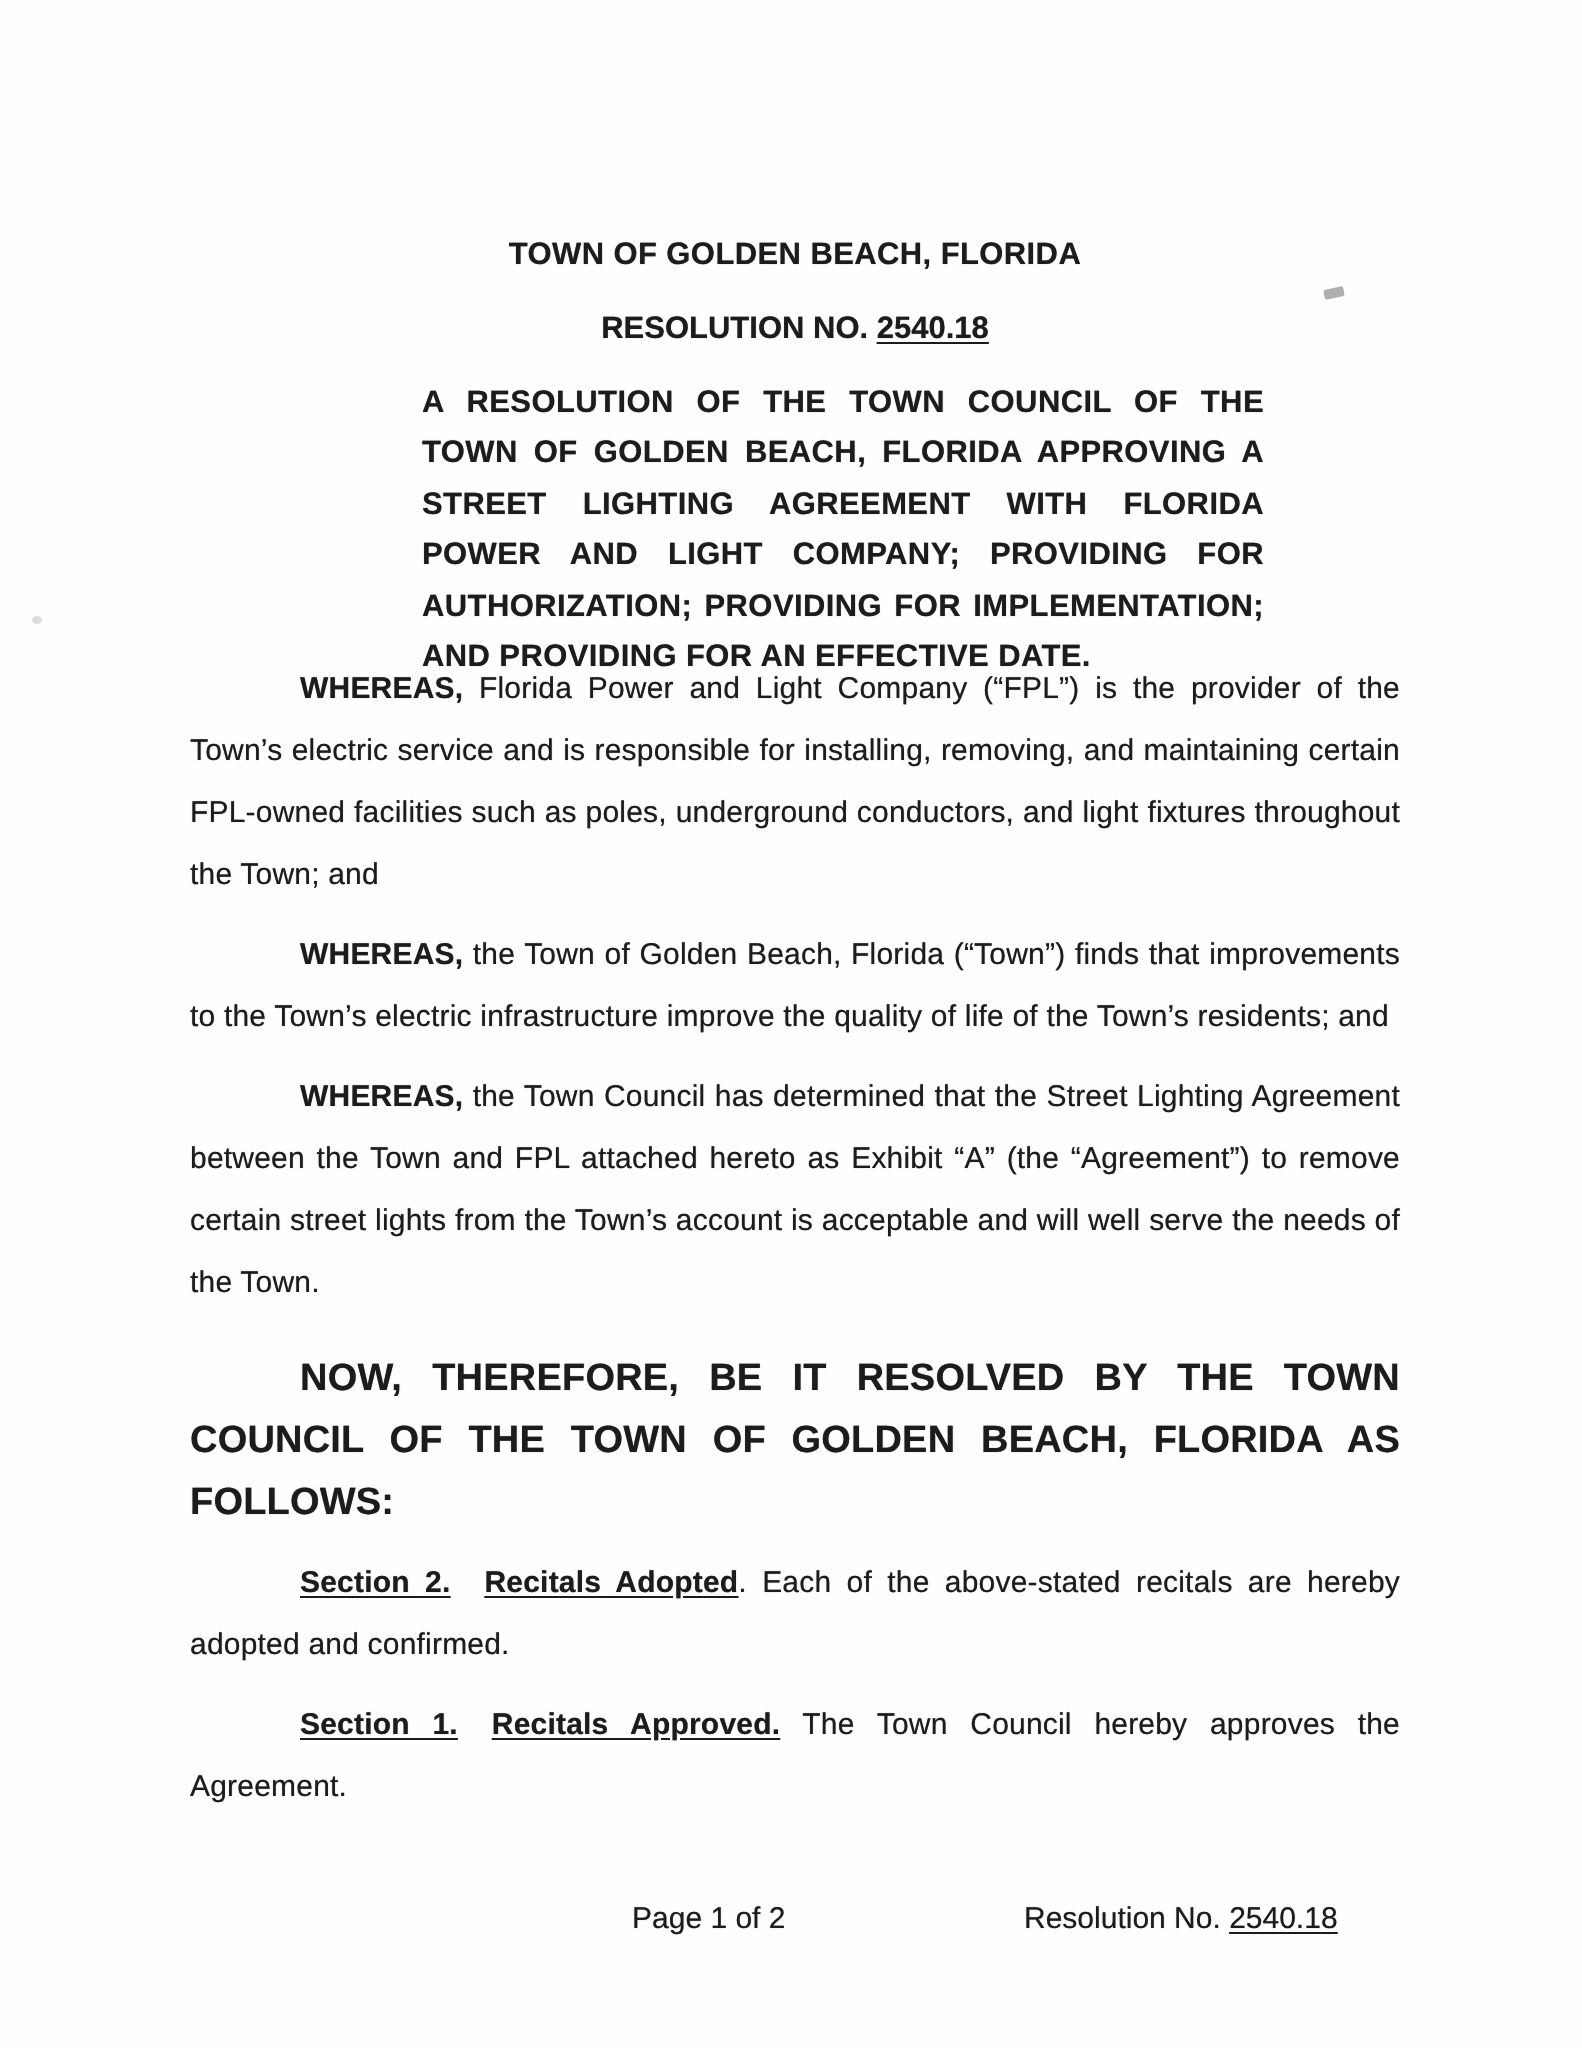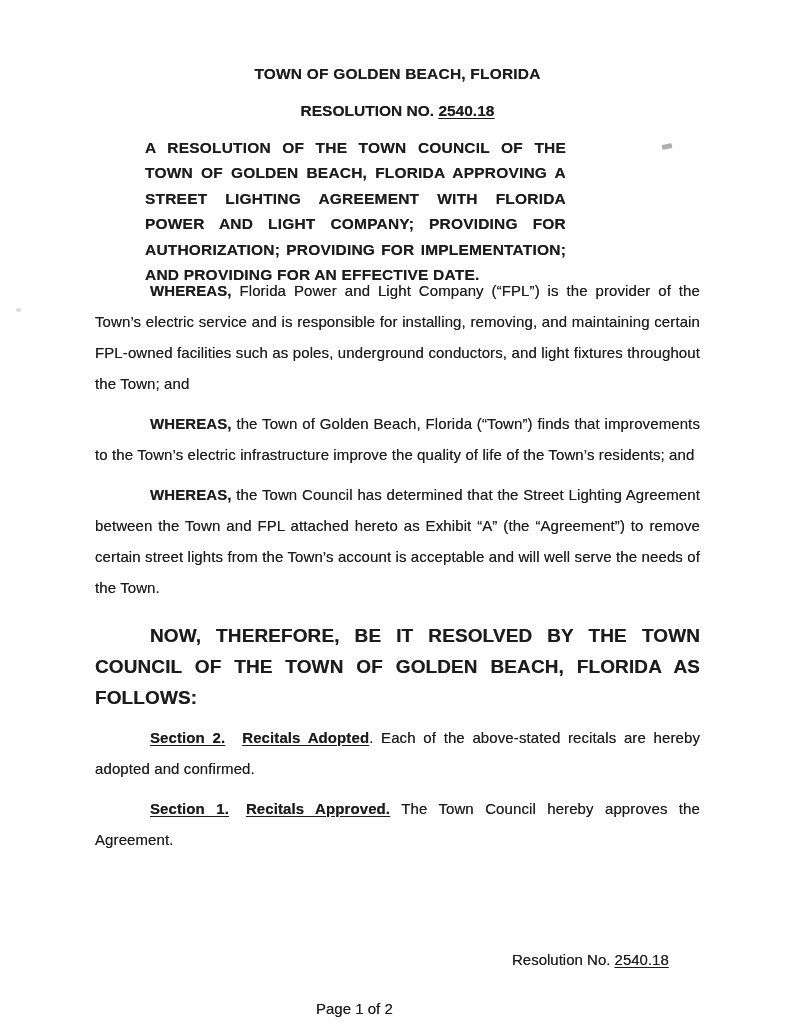--- a/index.html
+++ b/index.html
@@ -12,42 +12,42 @@
     width: 791px;
     height: 1024px;
     background: #fefefe;
     color: #1c1c1c;
     font-family: "Liberation Sans", "DejaVu Sans", sans-serif;
     font-size: 15px;
     overflow: hidden;
     text-shadow: 0 0 0.45px rgba(20,20,20,0.65);
   }
   .content {
-    padding: 64px 91px 0 95px;
+    padding: 118px 91px 0 95px;
   }
   .doc-title {
     text-align: center;
     font-weight: bold;
     font-size: 15.5px;
     letter-spacing: 0.2px;
     line-height: 20px;
     margin-bottom: 17px;
   }
   .res-line {
     text-align: center;
     font-weight: bold;
     font-size: 15.5px;
     line-height: 20px;
     margin-bottom: 14px;
   }
   .caption {
     font-weight: bold;
     text-align: justify;
     width: 421px;
-    margin-left: 50px;
+    margin-left: 116px;
     line-height: 25.4px;
     font-size: 15.5px;
     letter-spacing: 0.2px;
     margin-bottom: -12px;
   }
   p.body-p {
     text-align: justify;
     line-height: 31px;
     text-indent: 55px;
     margin: 0 0 9px 0;
@@ -57,21 +57,21 @@
     font-weight: bold;
     margin-top: 17px;
     font-size: 19px;
   }
   .b { font-weight: bold; }
   .u { text-decoration: underline; text-underline-offset: 2px; }
   .tab { display: inline-block; width: 17px; }
   .footer-page {
     position: absolute;
     left: 316px;
-    top: 1000px;
+    top: 951px;
     font-size: 15px;
   }
   .footer-res {
     position: absolute;
     left: 512px;
     top: 951px;
     font-size: 15px;
   }
   .scan-mark {
     position: absolute;

